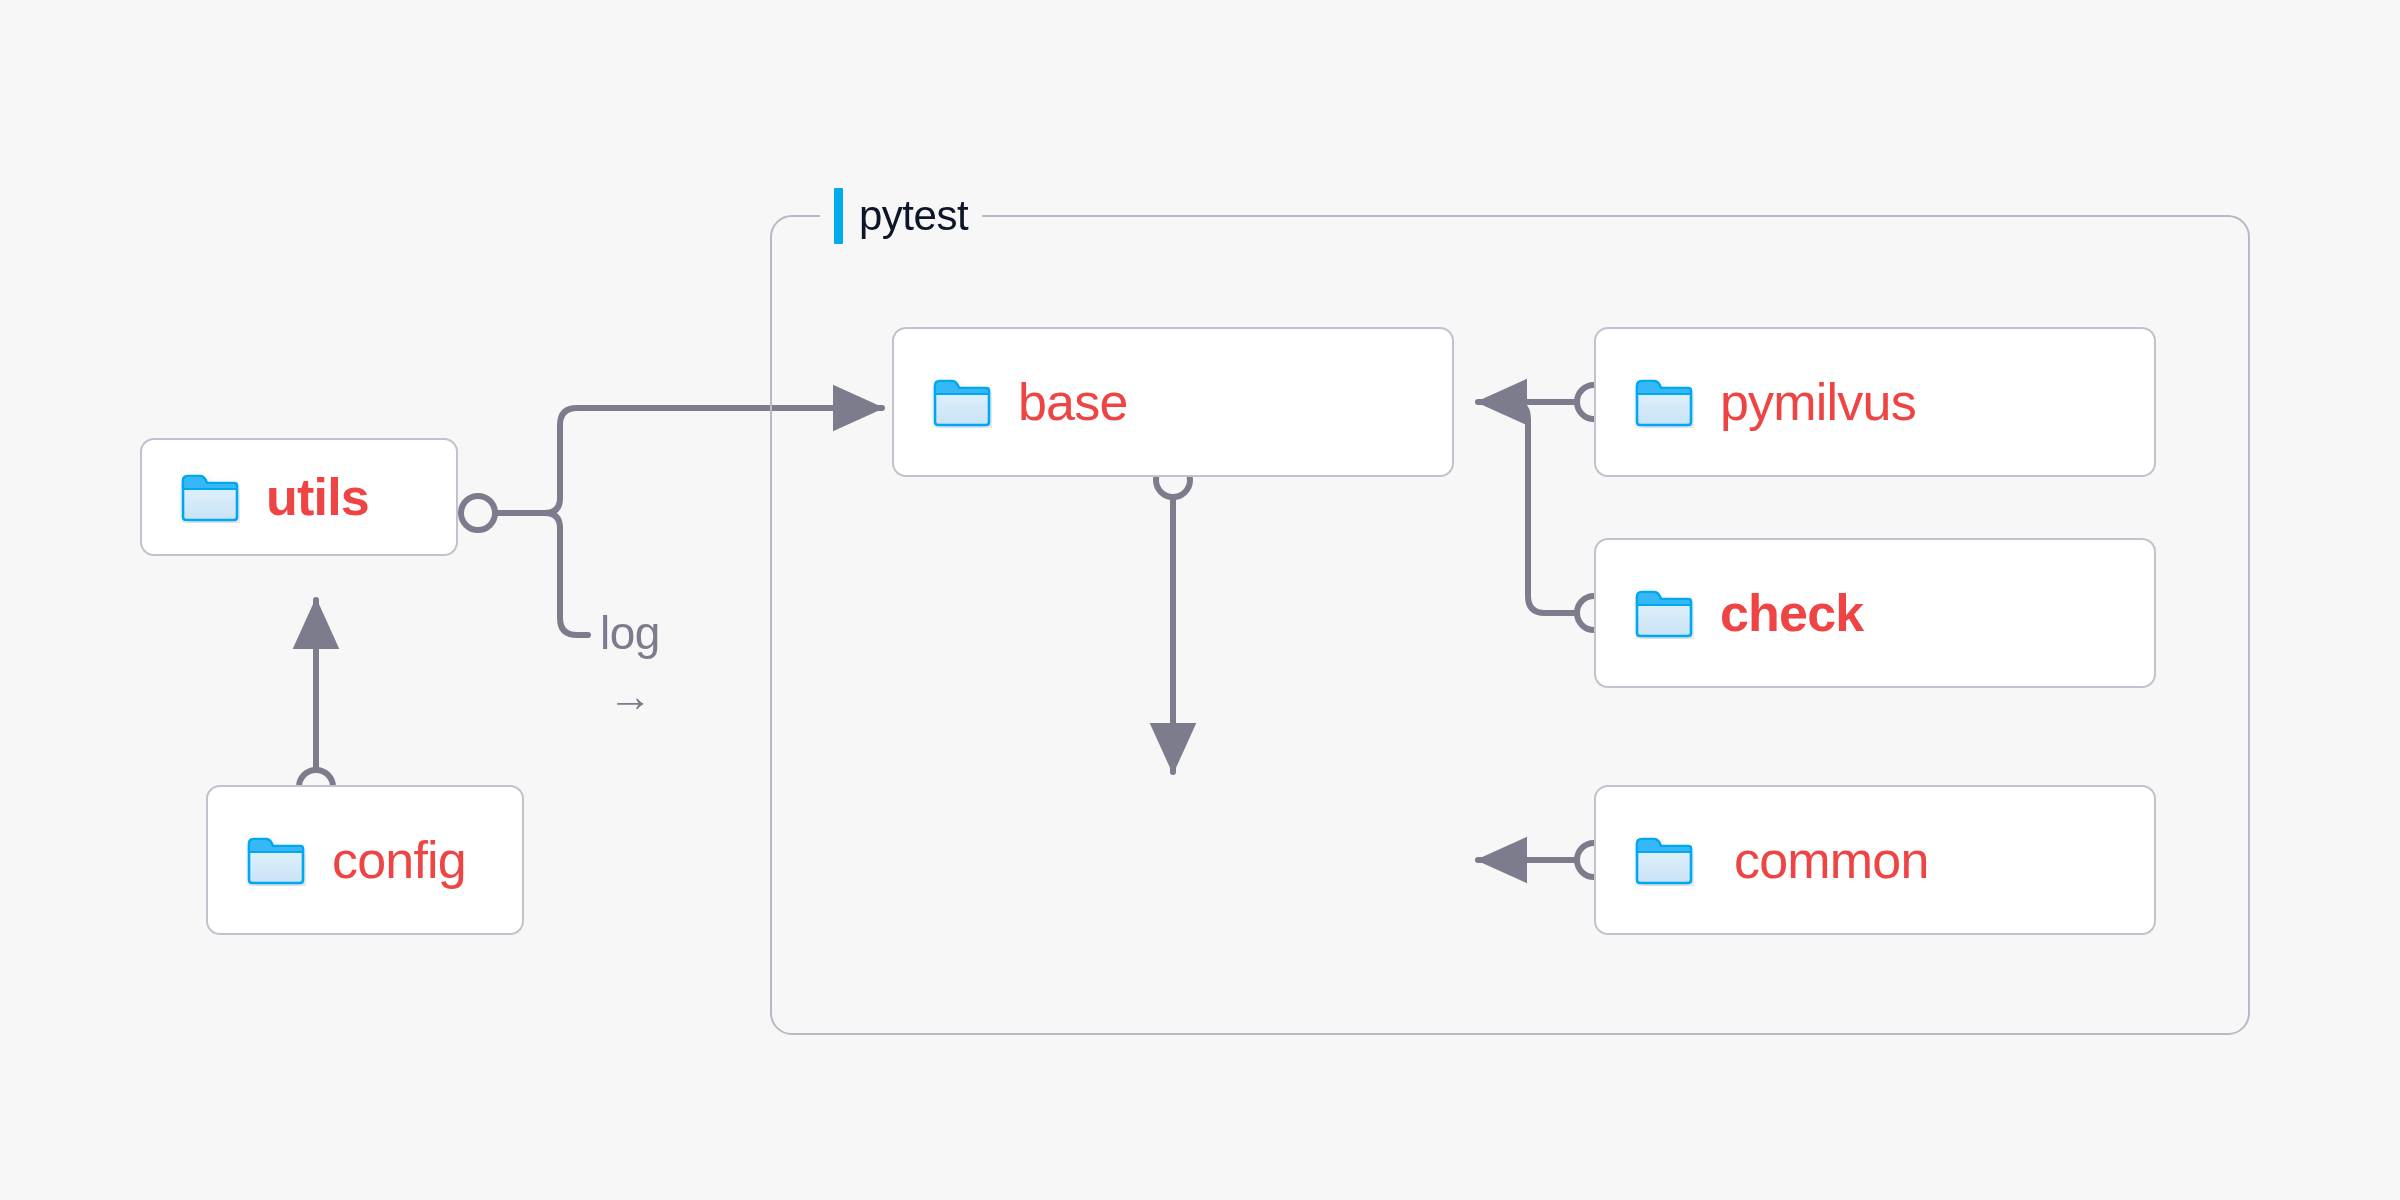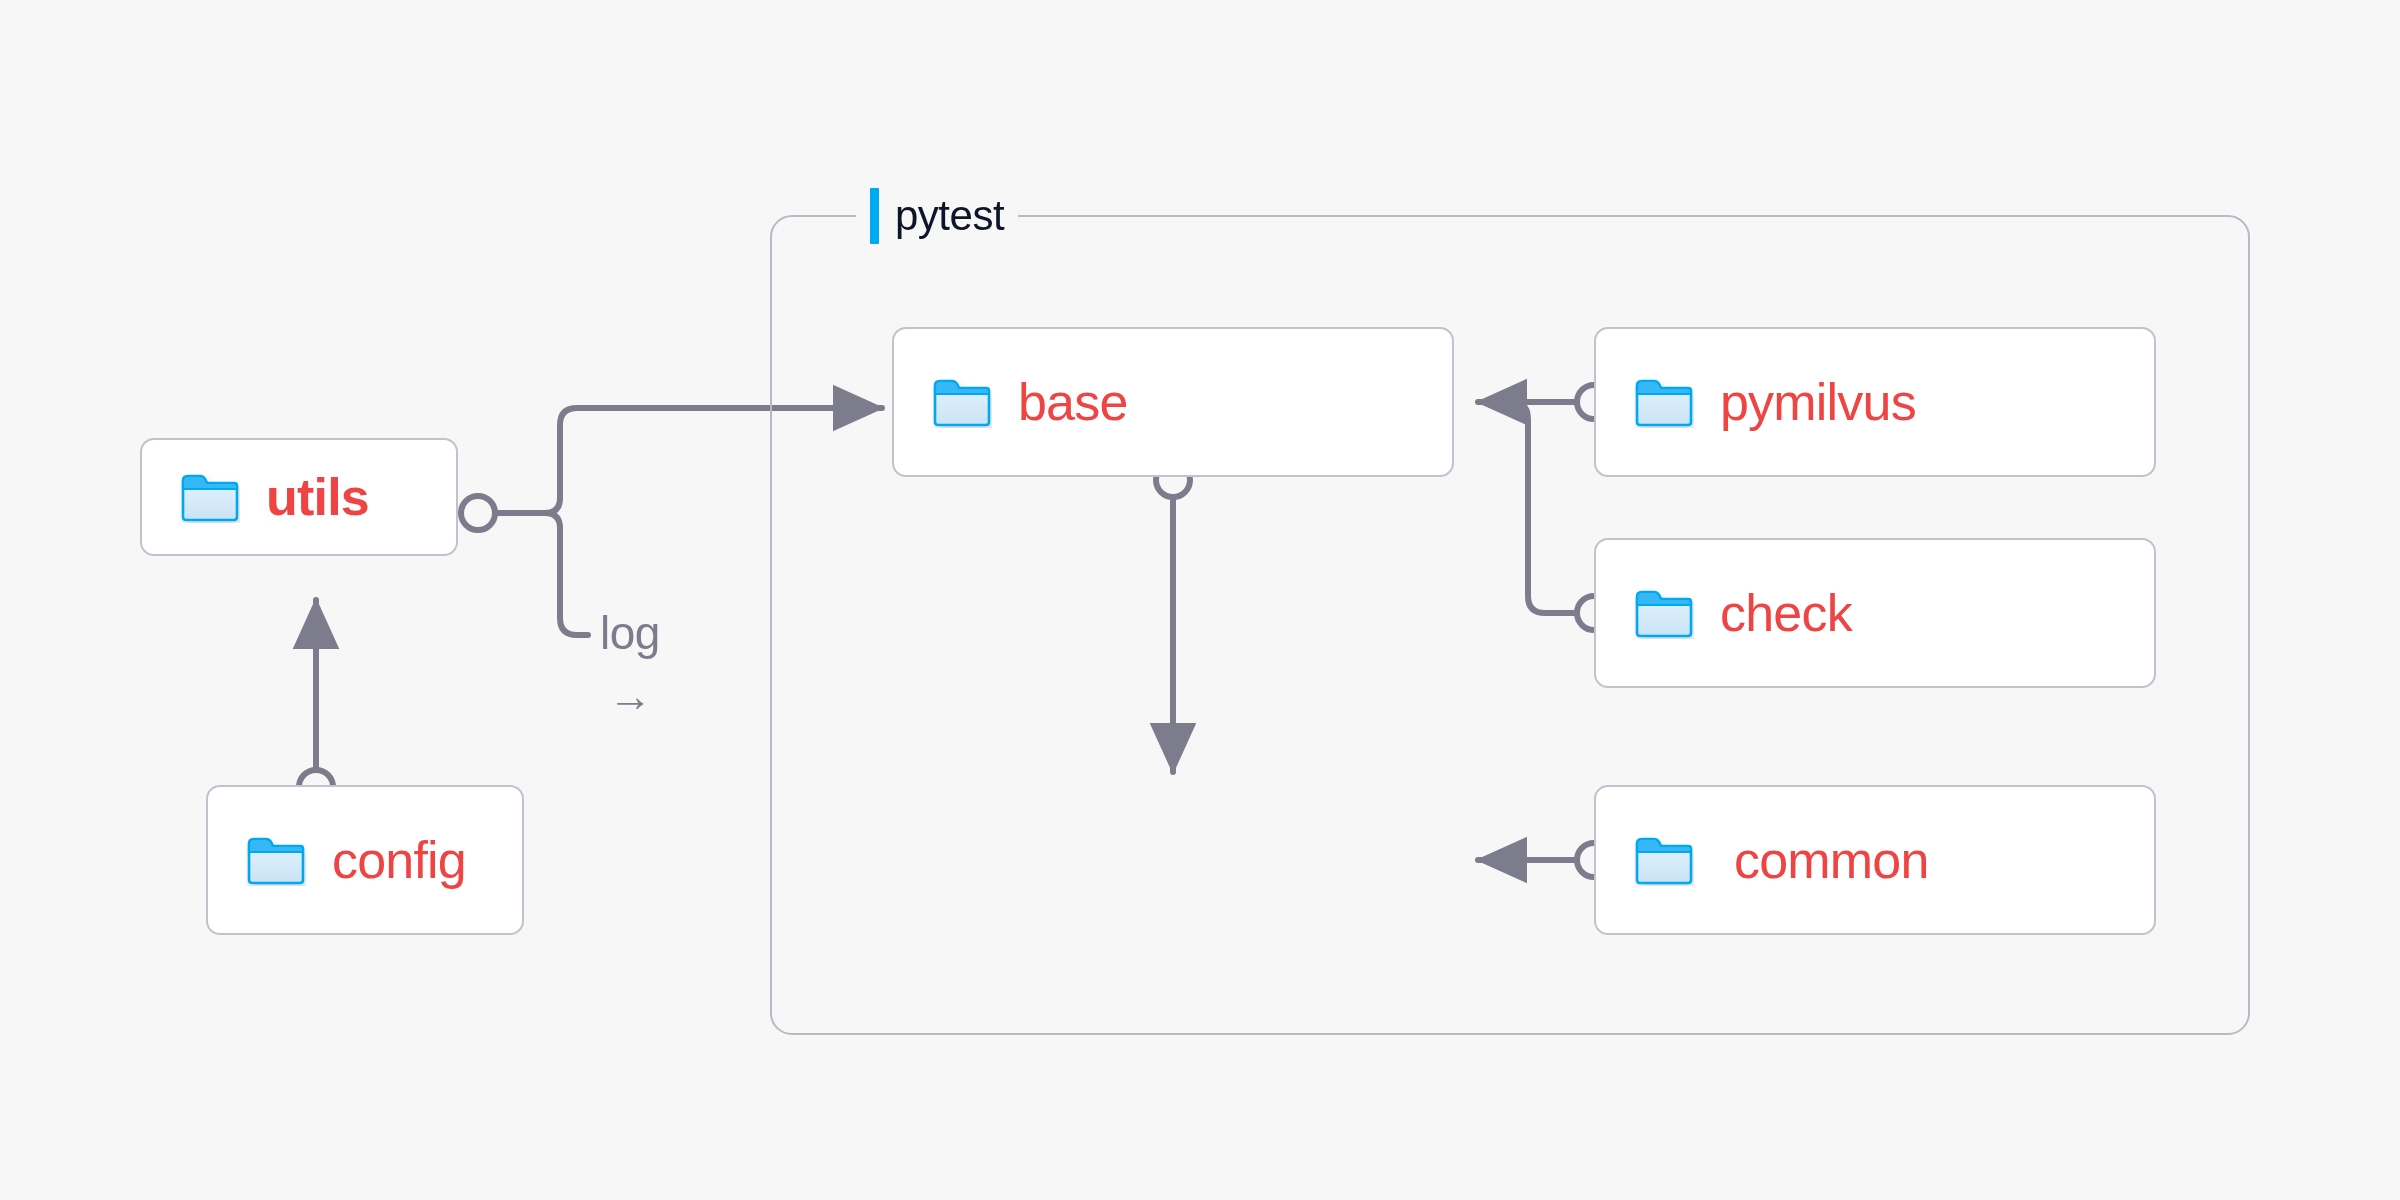--- a/index.html
+++ b/index.html
@@ -142,21 +142,21 @@
       <circle cx="316" cy="787" r="17"></circle>
       <circle cx="1173" cy="480" r="17"></circle>
       <circle cx="1594" cy="402" r="17"></circle>
       <circle cx="1594" cy="613" r="17"></circle>
       <circle cx="1594" cy="860" r="17"></circle>
     </g>
   </svg>
 
   <div class="group-box" style="left:770px; top:215px; width:1480px; height:820px;"></div>
 
-  <div class="group-label-wrap" style="left:856px; top:188px;text-align:center;">
+  <div class="group-label-wrap" style="left:820px; top:188px;text-align:center;">
     <span class="group-bar"></span>
     <span class="group-label">pytest</span>
   </div>
 
   <div class="node" style="left:140px; top:438px; width:318px; height:118px;font-weight:bold;">
     <svg class="folder-icon" viewBox="0 0 60 52" xmlns="http://www.w3.org/2000/svg">
       <g filter="url(#folderShadow)">
         <path d="M3 10 Q3 5 8 5 L20 5 Q23 5 25 8 L27 12 L54 12 Q57 12 57 15 L57 46 Q57 49 54 49 L6 49 Q3 49 3 46 Z" fill="url(#folderGrad)" stroke="#00a8f0" stroke-width="2.6" stroke-linejoin="round"></path>
         <path d="M3 10 Q3 5 8 5 L20 5 Q23 5 25 8 L27 12 L54 12 Q57 12 57 15 L57 18 L3 18 Z" fill="#35b8f5" stroke="#00a8f0" stroke-width="2.2" stroke-linejoin="round"></path>
       </g>
@@ -188,21 +188,21 @@
   <div class="node" style="left:1594px; top:327px; width:562px; height:150px;">
     <svg class="folder-icon" viewBox="0 0 60 52" xmlns="http://www.w3.org/2000/svg">
       <g filter="url(#folderShadow)">
         <path d="M3 10 Q3 5 8 5 L20 5 Q23 5 25 8 L27 12 L54 12 Q57 12 57 15 L57 46 Q57 49 54 49 L6 49 Q3 49 3 46 Z" fill="url(#folderGrad)" stroke="#00a8f0" stroke-width="2.6" stroke-linejoin="round"></path>
         <path d="M3 10 Q3 5 8 5 L20 5 Q23 5 25 8 L27 12 L54 12 Q57 12 57 15 L57 18 L3 18 Z" fill="#35b8f5" stroke="#00a8f0" stroke-width="2.2" stroke-linejoin="round"></path>
       </g>
     </svg>
     <span class="node-label">pymilvus</span>
   </div>
 
-  <div class="node" style="left:1594px; top:538px; width:562px; height:150px;">
+  <div class="node" style="left:1594px; top:538px; width:562px; height:150px;font-weight:bold;">
     <svg class="folder-icon" viewBox="0 0 60 52" xmlns="http://www.w3.org/2000/svg">
       <g filter="url(#folderShadow)">
         <path d="M3 10 Q3 5 8 5 L20 5 Q23 5 25 8 L27 12 L54 12 Q57 12 57 15 L57 46 Q57 49 54 49 L6 49 Q3 49 3 46 Z" fill="url(#folderGrad)" stroke="#00a8f0" stroke-width="2.6" stroke-linejoin="round"></path>
         <path d="M3 10 Q3 5 8 5 L20 5 Q23 5 25 8 L27 12 L54 12 Q57 12 57 15 L57 18 L3 18 Z" fill="#35b8f5" stroke="#00a8f0" stroke-width="2.2" stroke-linejoin="round"></path>
       </g>
     </svg>
     <span class="node-label">check</span>
   </div>
 
   <div class="node" style="left:1594px; top:785px; width:562px; height:150px;gap:40px;">

